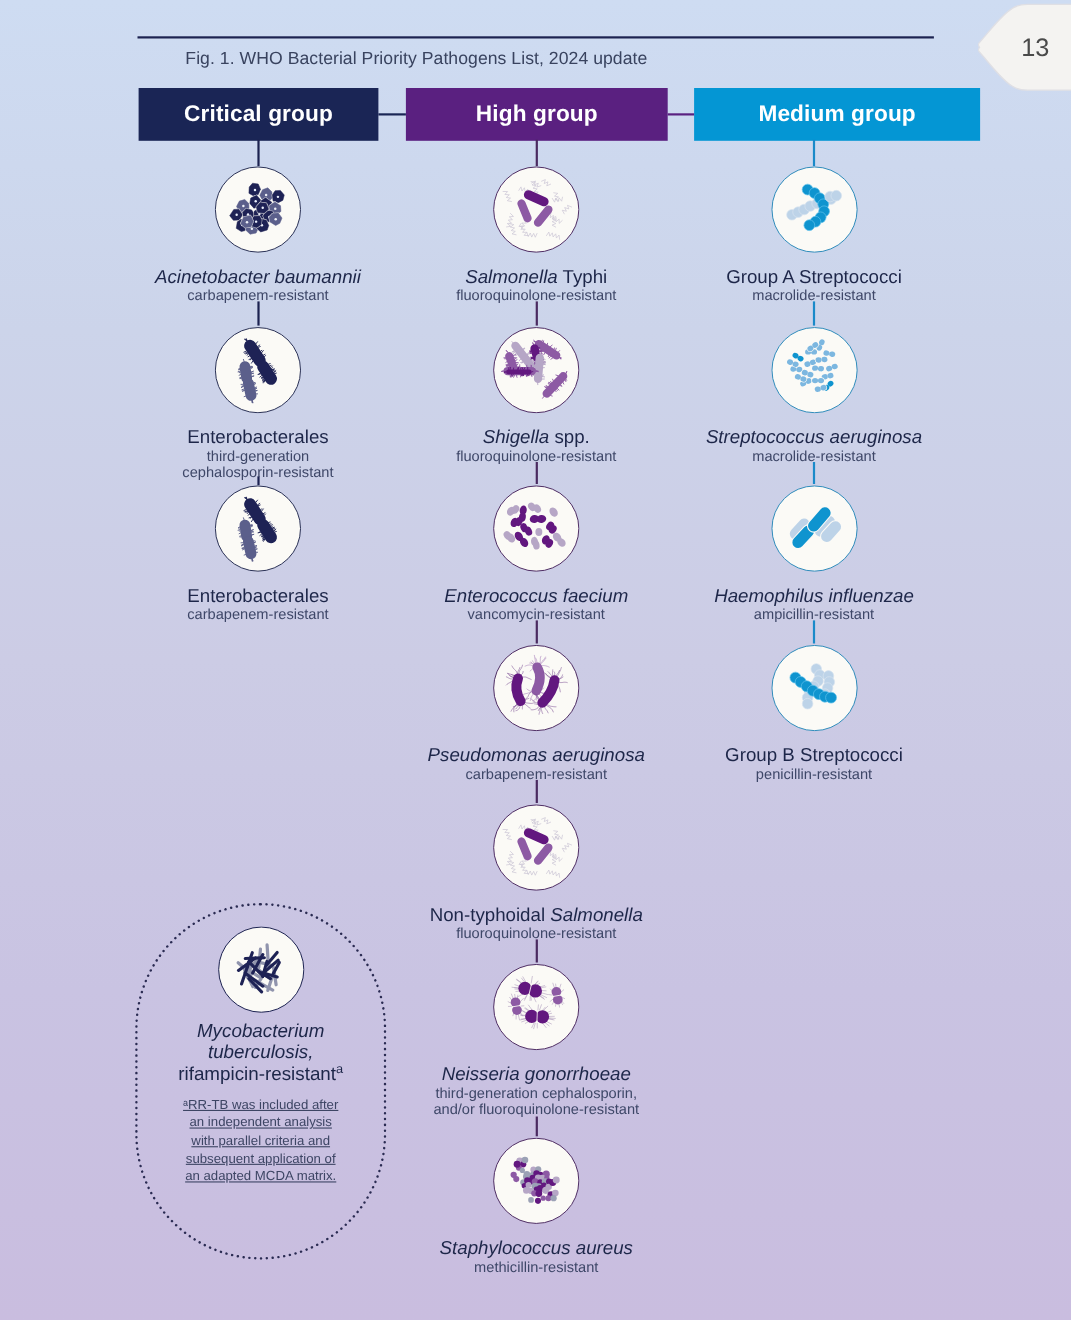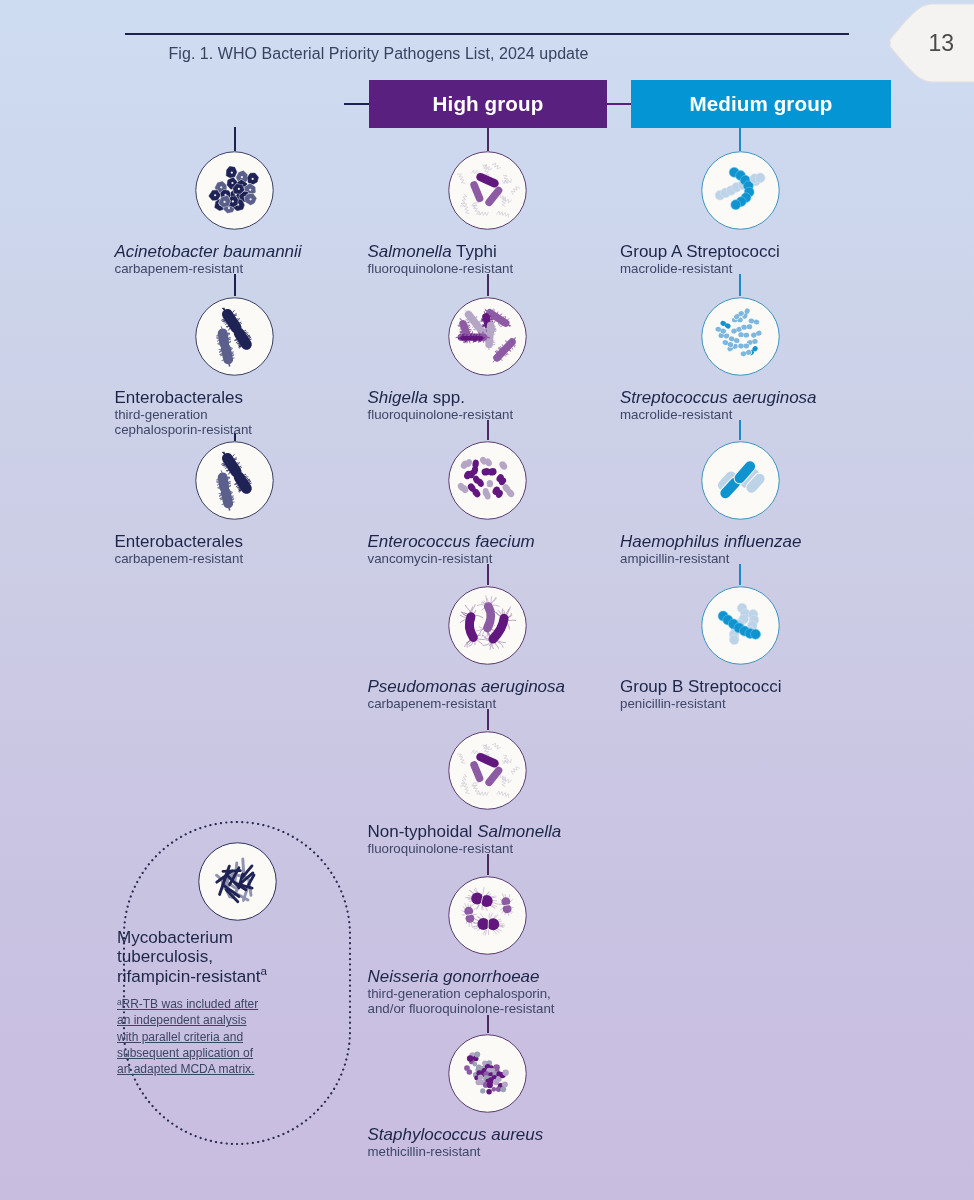--- a/index.html
+++ b/index.html
@@ -23,48 +23,49 @@
   .hdr.critical{left:126px;top:80px;width:218px;background:#1a2555;}
   .hdr.high{left:369px;top:80px;width:238px;background:#5a2080;}
   .hdr.medium{left:631px;top:80px;width:260px;background:#0496d4;}
 
   .hconn{position:absolute;height:2px;top:103px;}
   .hconn.a{left:344px;width:25px;background:#1a2555;}
   .hconn.b{left:607px;width:24px;background:#5a2080;}
 
   .vline{position:absolute;width:2px;}
 
-  .node{position:absolute;width:240px;text-align:left;}
+  .node{position:absolute;width:240px;text-align:center;}
   .bubble{position:absolute;width:79px;height:79px;}
   .bubble svg{display:block;}
 
   .nm{font-size:17px;color:#1d2649;line-height:19px;white-space:nowrap;}
   .nm i{font-style:italic;}
   .sub{font-size:13.3px;color:#3e4768;line-height:15.8px;white-space:nowrap;}
 
   .tboval{position:absolute;left:122px;top:820px;width:230px;height:326px;}
 
   .tbname{font-size:17.1px;color:#1d2649;line-height:19.6px;}
-  .tbname .it{}
+  .tbname .it{font-style:italic;}
   .tbname .ro{font-style:normal;}
   .tbnote{font-size:12px;color:#3d4564;line-height:16.2px;padding-top:10px;text-decoration:underline;}
   sup{font-size:.68em;vertical-align:super;line-height:0;}
 </style>
 </head>
 <body>
 
 <div class="page">
 <div class="rule"></div>
 <div class="caption">Fig. 1. WHO Bacterial Priority Pathogens List, 2024 update</div>
 <div class="pagetab">
       <svg width="92" height="84" viewBox="0 0 92 84">
         <path d="M 6.5 41 C 5 39 5 38 7 36 C 16 26 26 12 36 5.8 C 40 3 43 2 50 2 L 92 2 L 92 80 L 50 80 C 43 80 40 79 36 76.2 C 26 70 16 56 7 46 C 5 44 5 43 6.5 41 Z" fill="#f4f3f1" stroke="#dfdfe4" stroke-width="1.2"></path>
       </svg>
       <span>13</span>
     </div>
+<div class="hdr critical">Critical group</div>
 <div class="hdr high">High group</div>
 <div class="hdr medium">Medium group</div>
 <div class="vline" style="left:233.5px;top:127.0px;height:23.5px;background:#1c2250"></div>
 <div class="vline" style="left:233.5px;top:274.3px;height:22.2px;background:#1c2250"></div>
 <div class="vline" style="left:233.5px;top:432.5px;height:8.0px;background:#1c2250"></div>
 <div class="vline" style="left:486.5px;top:127.0px;height:23.5px;background:#4a2a60"></div>
 <div class="vline" style="left:486.5px;top:274.3px;height:22.2px;background:#4a2a60"></div>
 <div class="vline" style="left:486.5px;top:420.3px;height:20.2px;background:#4a2a60"></div>
 <div class="vline" style="left:486.5px;top:564.3px;height:21.2px;background:#4a2a60"></div>
 <div class="vline" style="left:486.5px;top:709.3px;height:21.2px;background:#4a2a60"></div>

